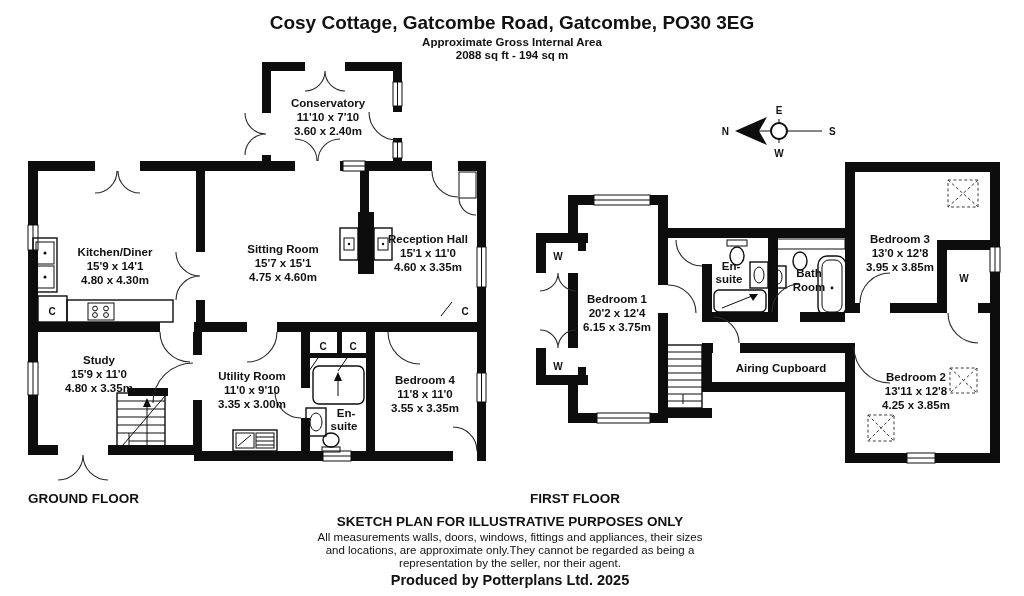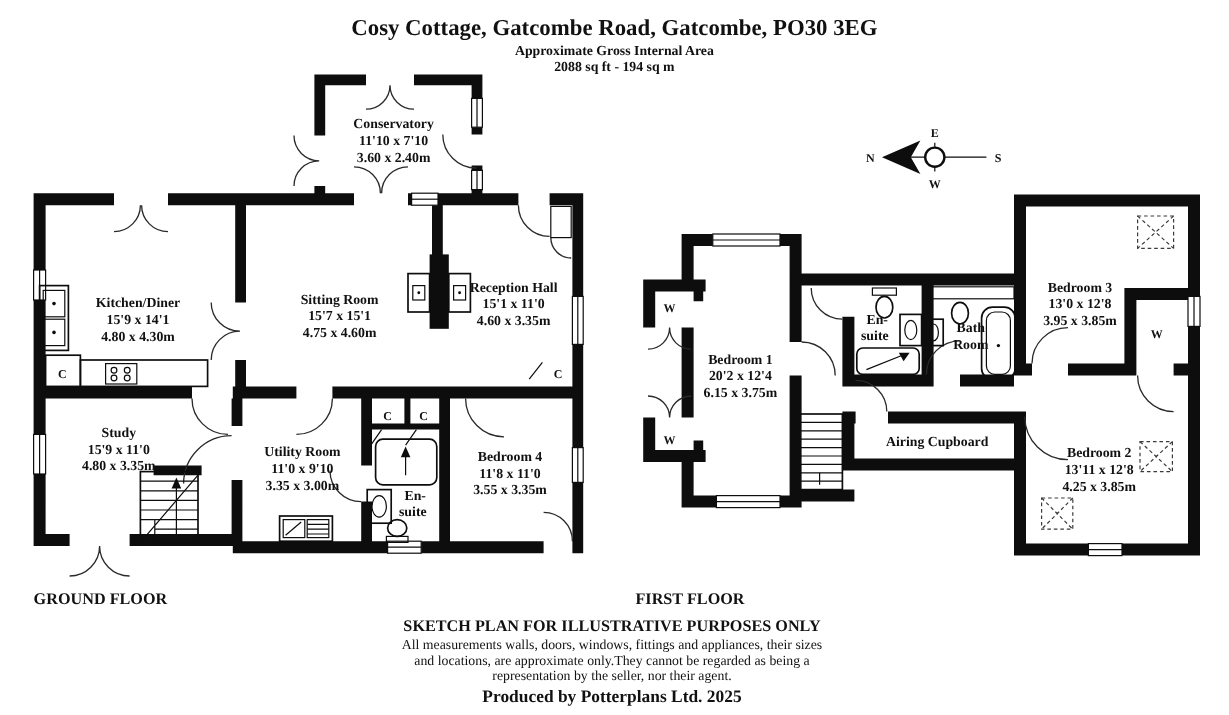--- a/index.html
+++ b/index.html
@@ -1,17 +1,17 @@
 <!DOCTYPE html>
 <html><head>
 <meta charset="utf-8">
 <style>
   html,body{margin:0;padding:0;background:#ffffff;}
   .page{position:relative;width:1024px;height:596px;background:#ffffff;overflow:hidden;
-        font-family:Liberation Serif, serif;}
+        font-family:Liberation Sans, sans-serif;}
   svg{position:absolute;left:0;top:0;}
   .wall{fill:#0d0d0d;stroke:none;}
   .thin{fill:none;stroke:#0d0d0d;stroke-width:1.4;}
   .thin-l{fill:none;stroke:#0d0d0d;stroke-width:1;}
   .arc{fill:none;stroke:#2a2a2a;stroke-width:1.1;}
   .win{fill:#ffffff;stroke:#0d0d0d;stroke-width:1;}
   .winline{stroke:#0d0d0d;stroke-width:1;}
   .dash{fill:none;stroke:#3a3a3a;stroke-width:1;stroke-dasharray:3,2.4;}
   .fixfill{fill:#ffffff;stroke:#0d0d0d;stroke-width:1.4;}
   .blackfill{fill:#0d0d0d;}

